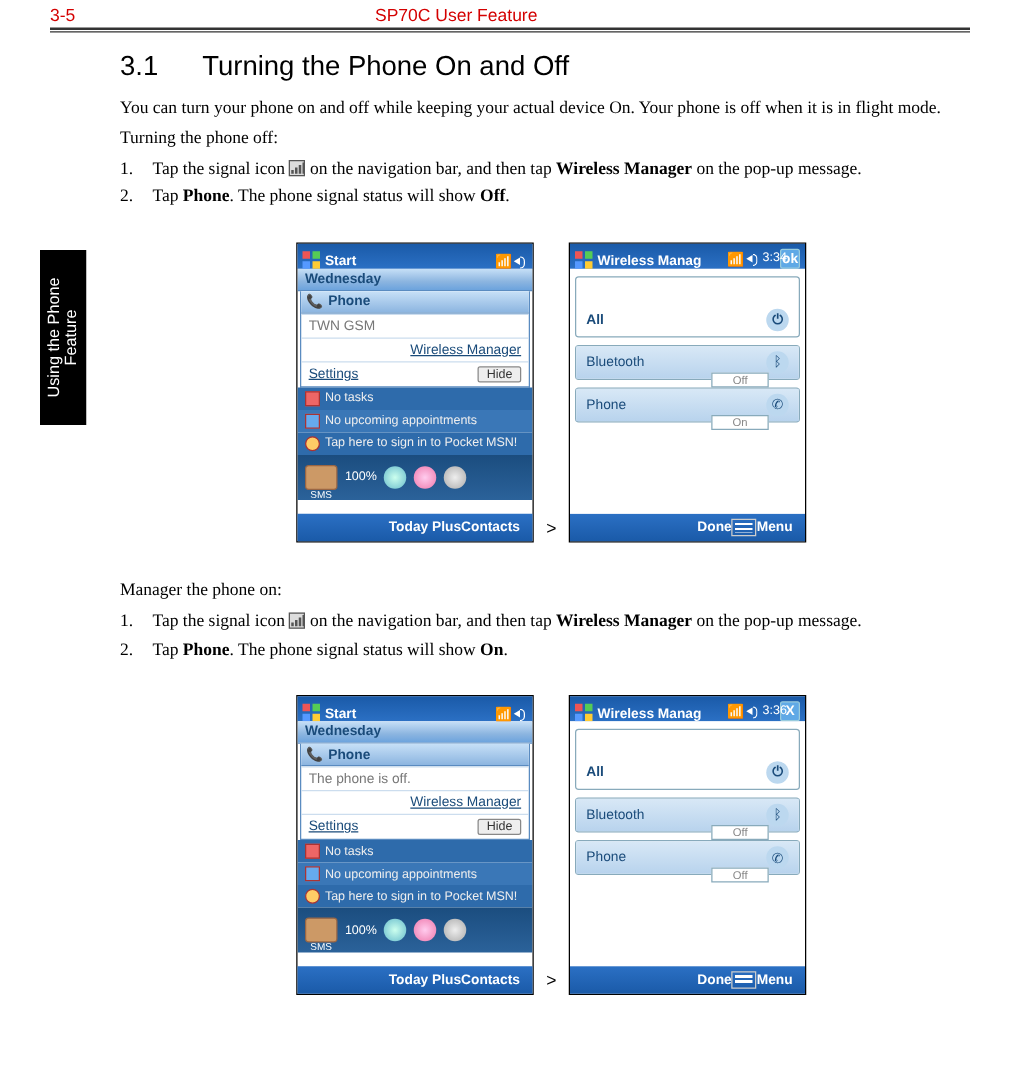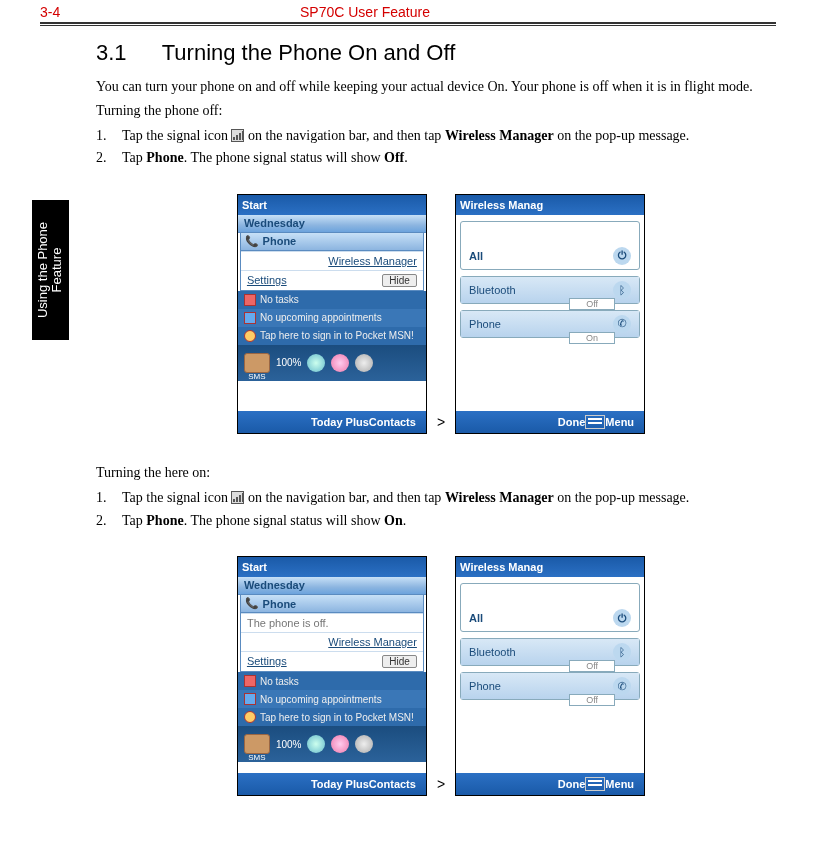--- a/index.html
+++ b/index.html
@@ -75,24 +75,23 @@
     border:1px solid #000;
     display:flex; flex-direction:column;
     font-family: 'Segoe UI', Arial, sans-serif;
     font-size:11px;
     background:#fff;
   }
   .titlebar {
     height:20px;
     background:linear-gradient(#1a5aa8,#2b70c4);
     color:#fff;
-    display:flex; align-items:flex-start;
+    display:flex; align-items:flex-end;
     padding:0 4px;
     gap:4px;
-    flex-direction:column;
   }
   .titlebar .win-icon {
     width:14px;height:14px;
     background:
       linear-gradient(#e55,#e55) 0 0/6px 6px no-repeat,
       linear-gradient(#5c5,#5c5) 8px 0/6px 6px no-repeat,
       linear-gradient(#59f,#59f) 0 8px/6px 6px no-repeat,
       linear-gradient(#fc3,#fc3) 8px 8px/6px 6px no-repeat;
   }
   .titlebar .t-title { flex:1; font-weight:bold; font-size:11px; }
@@ -159,21 +158,21 @@
     right:24px; bottom:-7px;
     background:#fff; border:1px solid #8ab;
     padding:0 16px; font-size:9px; color:#888;
   }
   .wm-spacer { flex:1; }
 </style>
 </head>
 <body>
 
 <div class="top-header">
-  <div class="pg">3-4</div>
+  <div class="pg">3-5</div>
   <div class="title">SP70C User Feature</div>
 </div>
 <div class="top-rule"></div>
 
 <div class="side-tab">
   <span>Using the Phone</span><br>
   <span>Feature</span>
 </div>
 
 <div class="content">
@@ -206,20 +205,23 @@
           <span class="i">📶</span>
           <span class="i spk"></span>
         </span>
       </div>
       <div class="body-area">
         <div class="today-head"><span>Wednesday</span></div>
         <div class="popup">
           <div class="ph-head">
               <span>📞</span>
               <span>Phone</span>
+            </div>
+          <div class="row">
+              <span>TWN GSM</span>
             </div>
           <div class="row link">
               <span class="rt">Wireless Manager</span>
             </div>
           <div class="row link">
               <span style="text-decoration:underline">Settings</span>
               <span class="hidebtn">Hide</span>
             </div>
         </div>
         <div class="today-list">
@@ -288,21 +290,21 @@
         </div>
       </div>
       <div class="bottombar">
         <span>Done</span>
         <span class="kb"></span>
         <span>Menu</span>
       </div>
     </div>
   </div>
 
-  <p class="para">Turning the here on:</p>
+  <p class="para">Manager the phone on:</p>
 
   <div class="ol">
     <div class="item">
       <span class="n">1.</span><span>Tap the signal icon </span><span class="sig-icon"><span class="bar b1"></span><span class="bar b2"></span><span class="bar b3"></span><span class="bar b4"></span></span><span> on the navigation bar, and then tap </span><b>Wireless Manager</b><span> on the pop-up message.</span>
     </div>
     <div class="item">
       <span class="n">2.</span><span>Tap </span><b>Phone</b><span>. The phone signal status will show </span><b>On</b><span>.</span>
     </div>
   </div>
 

